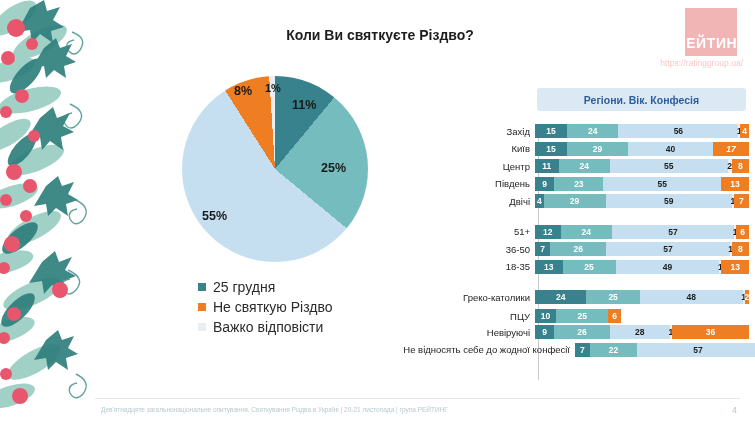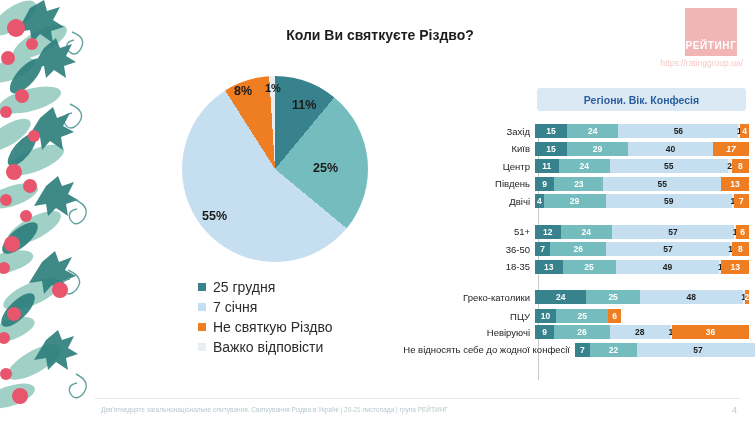--- a/index.html
+++ b/index.html
@@ -27,21 +27,21 @@
     right: 18px; top: 8px;
     width: 52px; height: 48px;
     background: #f2b5b5;
     display: flex;
     align-items: flex-end;
     justify-content: center;
     padding-bottom: 5px;
   }
   .logo-text {
     color: #ffffff;
-    font-size: 10px;
+    font-size: 14px;
     font-weight: bold;
     letter-spacing: 0.6px;
   }
   .site-url {
     position: absolute;
     right: 12px; top: 58px;
     font-size: 8.5px;
     color: #f6c9c9;
   }
 
@@ -69,21 +69,21 @@
     border-radius: 50%;
   }
   .pie-label {
     position: absolute;
     font-size: 12.5px;
     font-weight: bold;
     color: #1a1a1a;
     white-space: nowrap;
   }
   .pl-0 { left: 110px; top: 22px; }   
-  .pl-1 { left: 131px; top: 85px; }   
+  .pl-1 { left: 139px; top: 85px; }   
   .pl-2 { left: 20px;  top: 133px; }  
   .pl-3 { left: 52px;  top: 8px; }    
   .pl-4 { left: 83px;  top: 6px; font-size: 11px; } 
 
   
   .legend {
     position: absolute;
     left: 198px; top: 277px;
   }
   .legend-row {
@@ -280,24 +280,20 @@
   <div class="pie-label pl-3">8%</div>
   <div class="pie-label pl-4">1%</div>
 </div>
 
 <div class="legend" id="legend">
     <div class="legend-row">
       <span class="legend-swatch" style="background: rgb(55, 130, 140);"></span>
       <span class="legend-label">25 грудня</span>
     </div>
     <div class="legend-row">
-      <span class="legend-swatch" style="background: rgb(197, 223, 240);"></span>
-      <span class="legend-label">7 січня</span>
-    </div>
-    <div class="legend-row">
       <span class="legend-swatch" style="background: rgb(239, 125, 34);"></span>
       <span class="legend-label">Не святкую Різдво</span>
     </div>
     <div class="legend-row">
       <span class="legend-swatch" style="background: rgb(233, 238, 242);"></span>
       <span class="legend-label">Важко відповісти</span>
     </div>
   </div>
 
 <div class="panel-header">

